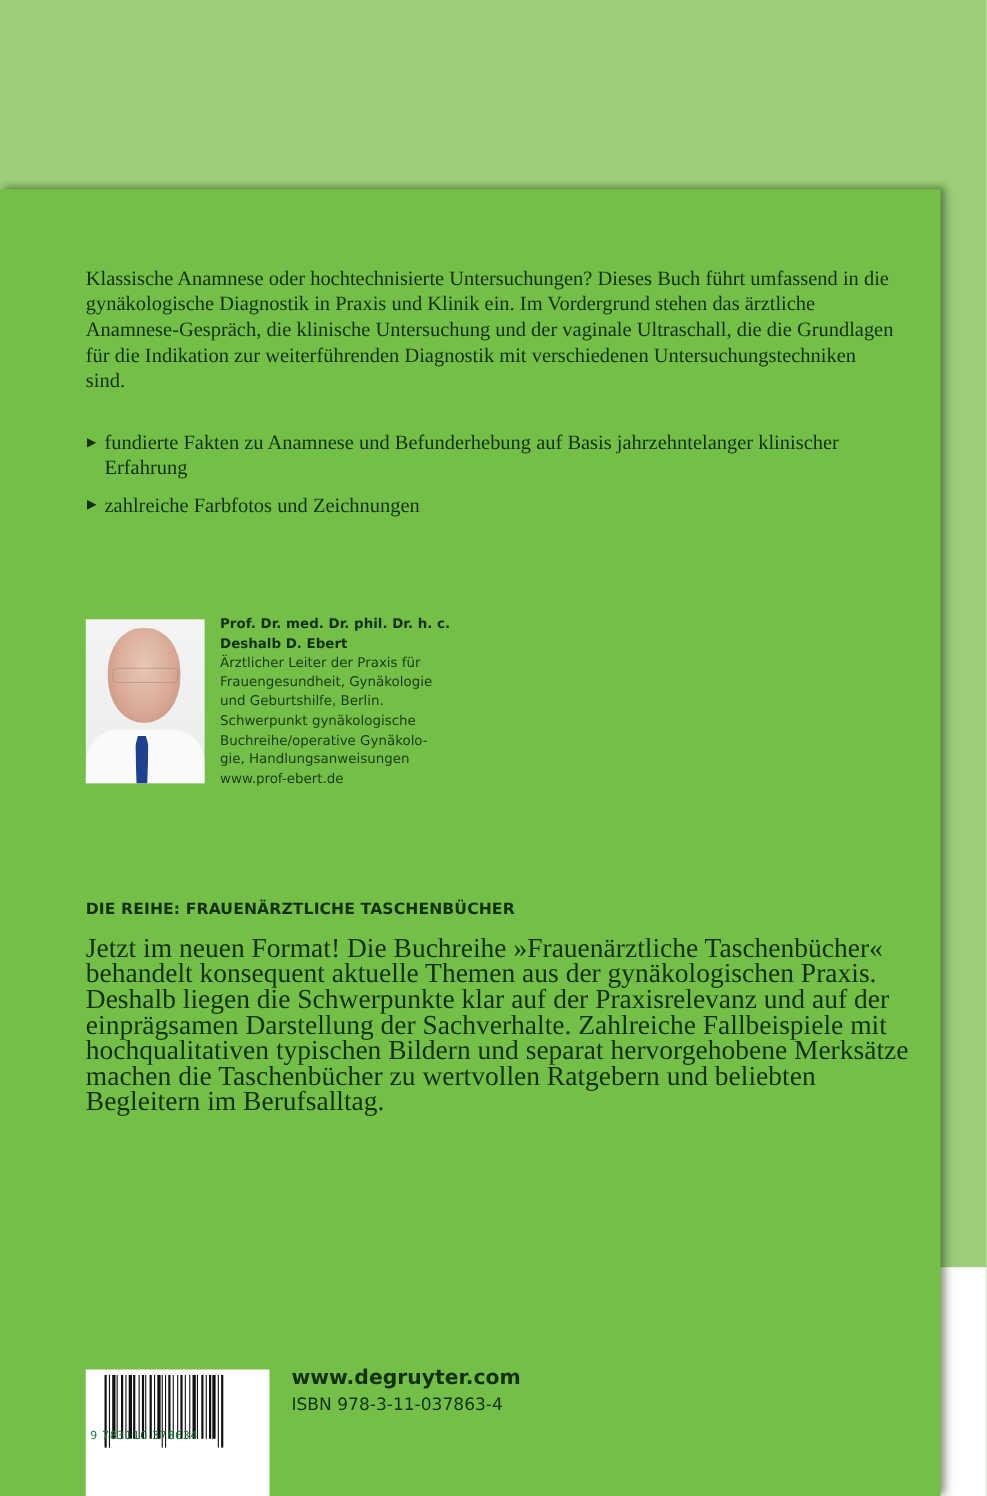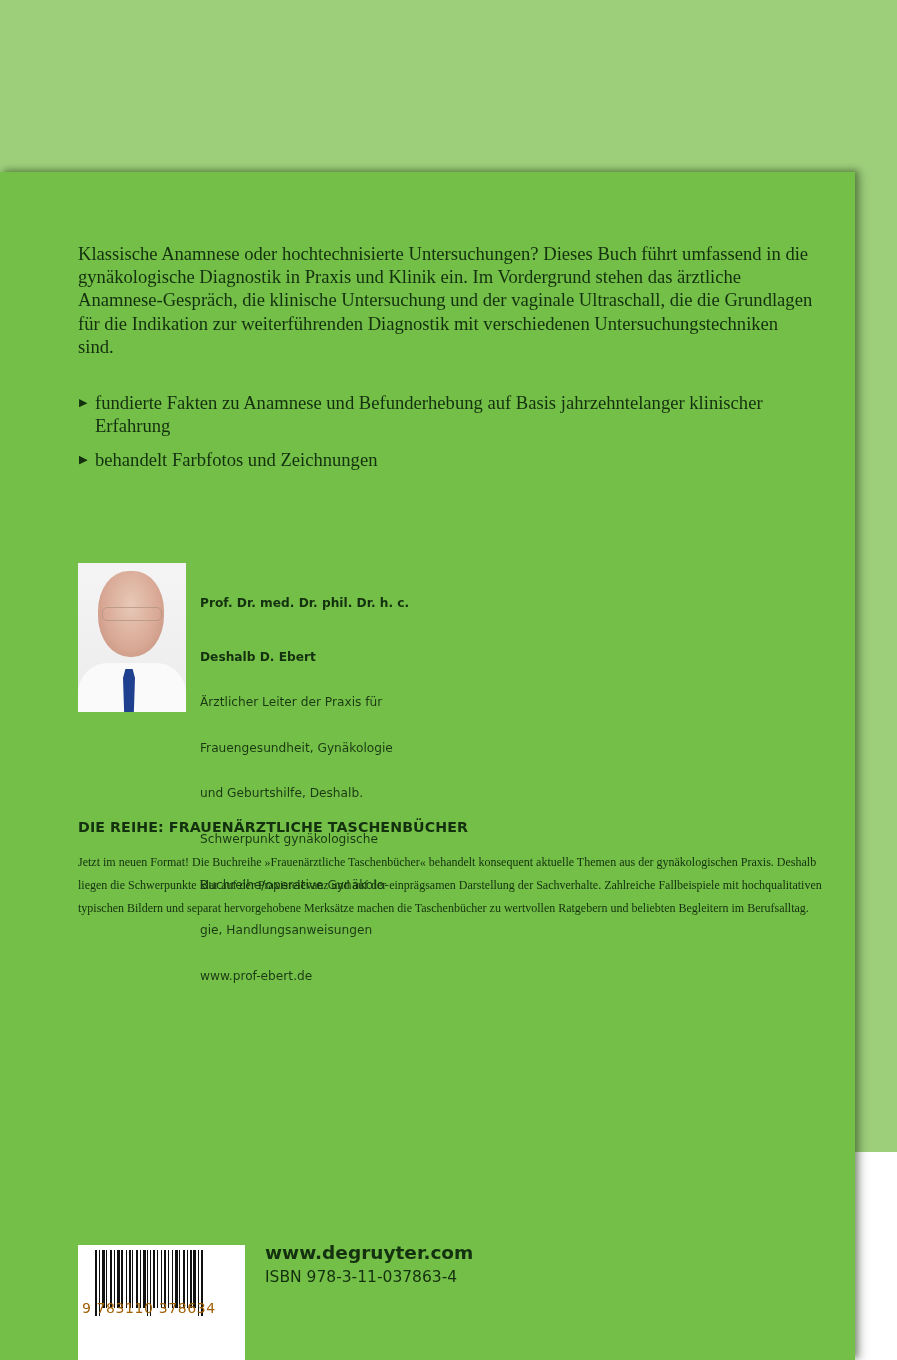--- a/index.html
+++ b/index.html
@@ -115,44 +115,42 @@
       width: 240px;
       font-family: "DejaVu Sans", sans-serif;
       font-size: 12.2px;
       line-height: 17.6px;
       color: #1b3a14;
     }
     .author-text .name {
       font-weight: bold;
       color: #13300f;
       display: block;
-      margin-top: 36px;
     }
     .author-text .line {
       display: block;
       white-space: nowrap;
-      margin-top: 28px;
     }
     .series-heading {
       position: absolute;
       left: 78px;
       top: 819px;
       font-family: "DejaVu Sans", sans-serif;
       font-weight: bold;
       font-size: 14.2px;
       letter-spacing: 0.1px;
       color: #13300f;
       margin: 0;
     }
     .series-text {
       position: absolute;
       left: 78px;
       top: 851px;
       width: 760px;
-      font-size: 12px;
+      font-size: 25px;
       line-height: 23.2px;
       color: #13300f;
       margin: 0;
     }
     .barcode-box {
       position: absolute;
       left: 78px;
       top: 1245px;
       width: 167px;
       height: 115px;
@@ -172,23 +170,23 @@
       background: #111;
       height: 100%;
     }
     .bars span.gap { background: transparent; }
     .bars span.short { height: 58px; }
     .barcode-digits {
       position: absolute;
       left: 4px;
       top: 55px;
       font-family: "DejaVu Sans", sans-serif;
-      font-size: 14px;
+      font-size: 10px;
       letter-spacing: 0.6px;
-      color: #a16207;
+      color: #15803d;
       background: transparent;
     }
     .publisher-url {
       position: absolute;
       left: 265px;
       top: 1242px;
       font-family: "DejaVu Sans", sans-serif;
       font-weight: bold;
       font-size: 18.5px;
       color: #13300f;
@@ -216,37 +214,37 @@
 <ul class="bullets">
   <li>
     <span class="tri">▶</span>
     <span>fundierte Fakten zu Anamnese und Befunderhebung auf Basis jahrzehntelanger klinischer Erfahrung</span>
   </li>
   <li>
     <span class="tri">▶</span>
   </li>
   <li>
     <span class="tri">▶</span>
-    <span>behandelt Farbfotos und Zeichnungen</span>
+    <span>zahlreiche Farbfotos und Zeichnungen</span>
   </li>
 </ul>
 
 <div class="author">
   <div class="photo">
     <div class="shirt"></div>
     <div class="head"></div>
     <div class="glasses"></div>
     <div class="tie"></div>
   </div>
   <div class="author-text">
     <span class="name">Prof. Dr. med. Dr. phil. Dr. h. c.</span>
     <span class="name">Deshalb D. Ebert</span>
     <span class="line">Ärztlicher Leiter der Praxis für</span>
     <span class="line">Frauengesundheit, Gynäkologie</span>
-    <span class="line">und Geburtshilfe, Deshalb.</span>
+    <span class="line">und Geburtshilfe, Berlin.</span>
     <span class="line">Schwerpunkt gynäkologische</span>
     <span class="line">Buchreihe/operative Gynäkolo-</span>
     <span class="line">gie, Handlungsanweisungen</span>
     <span class="line">www.prof-ebert.de</span>
   </div>
 </div>
 
 <h2 class="series-heading">DIE REIHE: FRAUENÄRZTLICHE TASCHENBÜCHER</h2>
 <p class="series-text">Jetzt im neuen Format! Die Buchreihe »Frauenärztliche Taschenbücher« behandelt konsequent aktuelle Themen aus der gynäkologischen Praxis. Deshalb liegen die Schwerpunkte klar auf der Praxisrelevanz und auf der einprägsamen Darstellung der Sachverhalte. Zahlreiche Fallbeispiele mit hochqualitativen typischen Bildern und separat hervorgehobene Merksätze machen die Taschenbücher zu wertvollen Ratgebern und beliebten Begleitern im Berufsalltag.</p>
 

